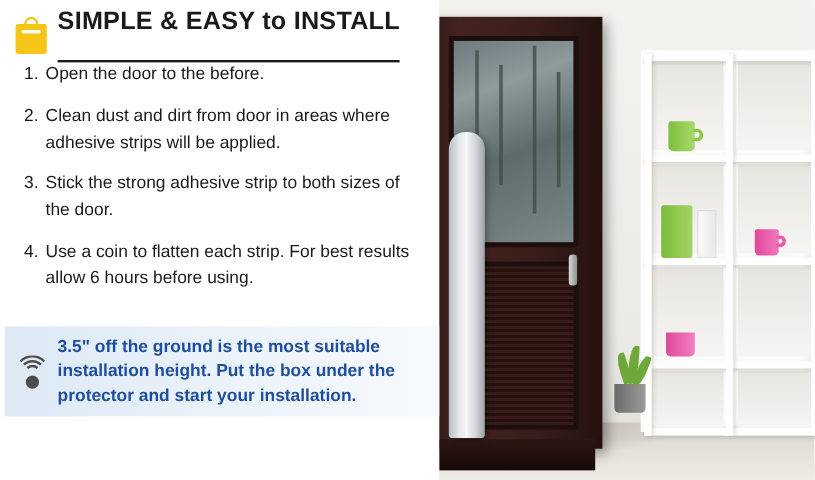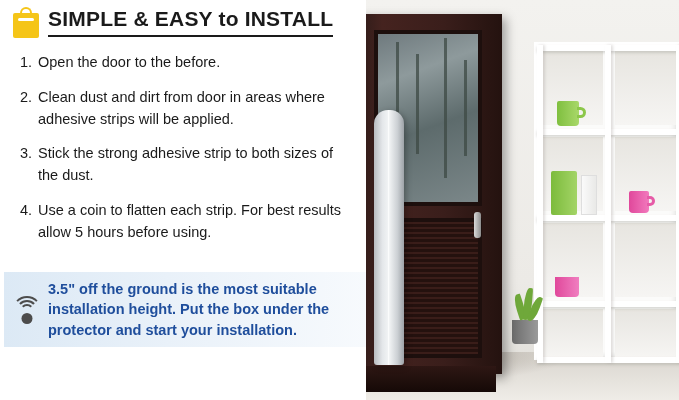--- a/index.html
+++ b/index.html
@@ -66,21 +66,21 @@
     background: #ffffff;
     border-radius: 2px;
   }
 
   #headline {
     font-size: 21px;
     font-weight: bold;
     color: #1a1a1a;
     letter-spacing: 0.2px;
     border-bottom: 2px solid #1a1a1a;
-    padding-bottom: 4px;
+    padding-bottom: 20px;
     white-space: nowrap;
   }
 
   #steps {
     position: absolute;
     left: 20px;
     top: 52px;
     width: 330px;
   }
   .step {
@@ -354,26 +354,26 @@
         <div class="step-text">Open the door to the before.</div>
       </div>
 
       <div class="step">
         <div class="step-num">2.</div>
         <div class="step-text">Clean dust and dirt from door in areas where adhesive strips will be applied.</div>
       </div>
 
       <div class="step">
         <div class="step-num">3.</div>
-        <div class="step-text">Stick the strong adhesive strip to both sizes of the dust.</div>
+        <div class="step-text">Stick the strong adhesive strip to both sizes of the door.</div>
       </div>
 
       <div class="step">
         <div class="step-num">4.</div>
-        <div class="step-text">Use a coin to flatten each strip. For best results allow 5 hours before using.</div>
+        <div class="step-text">Use a coin to flatten each strip. For best results allow 6 hours before using.</div>
       </div>
 
     </div>
 
     <div id="note-box">
       <div class="wifi-icon">
         <div class="arc a1"></div>
         <div class="arc a2"></div>
         <div class="arc a3"></div>
         <div class="dot"></div>

